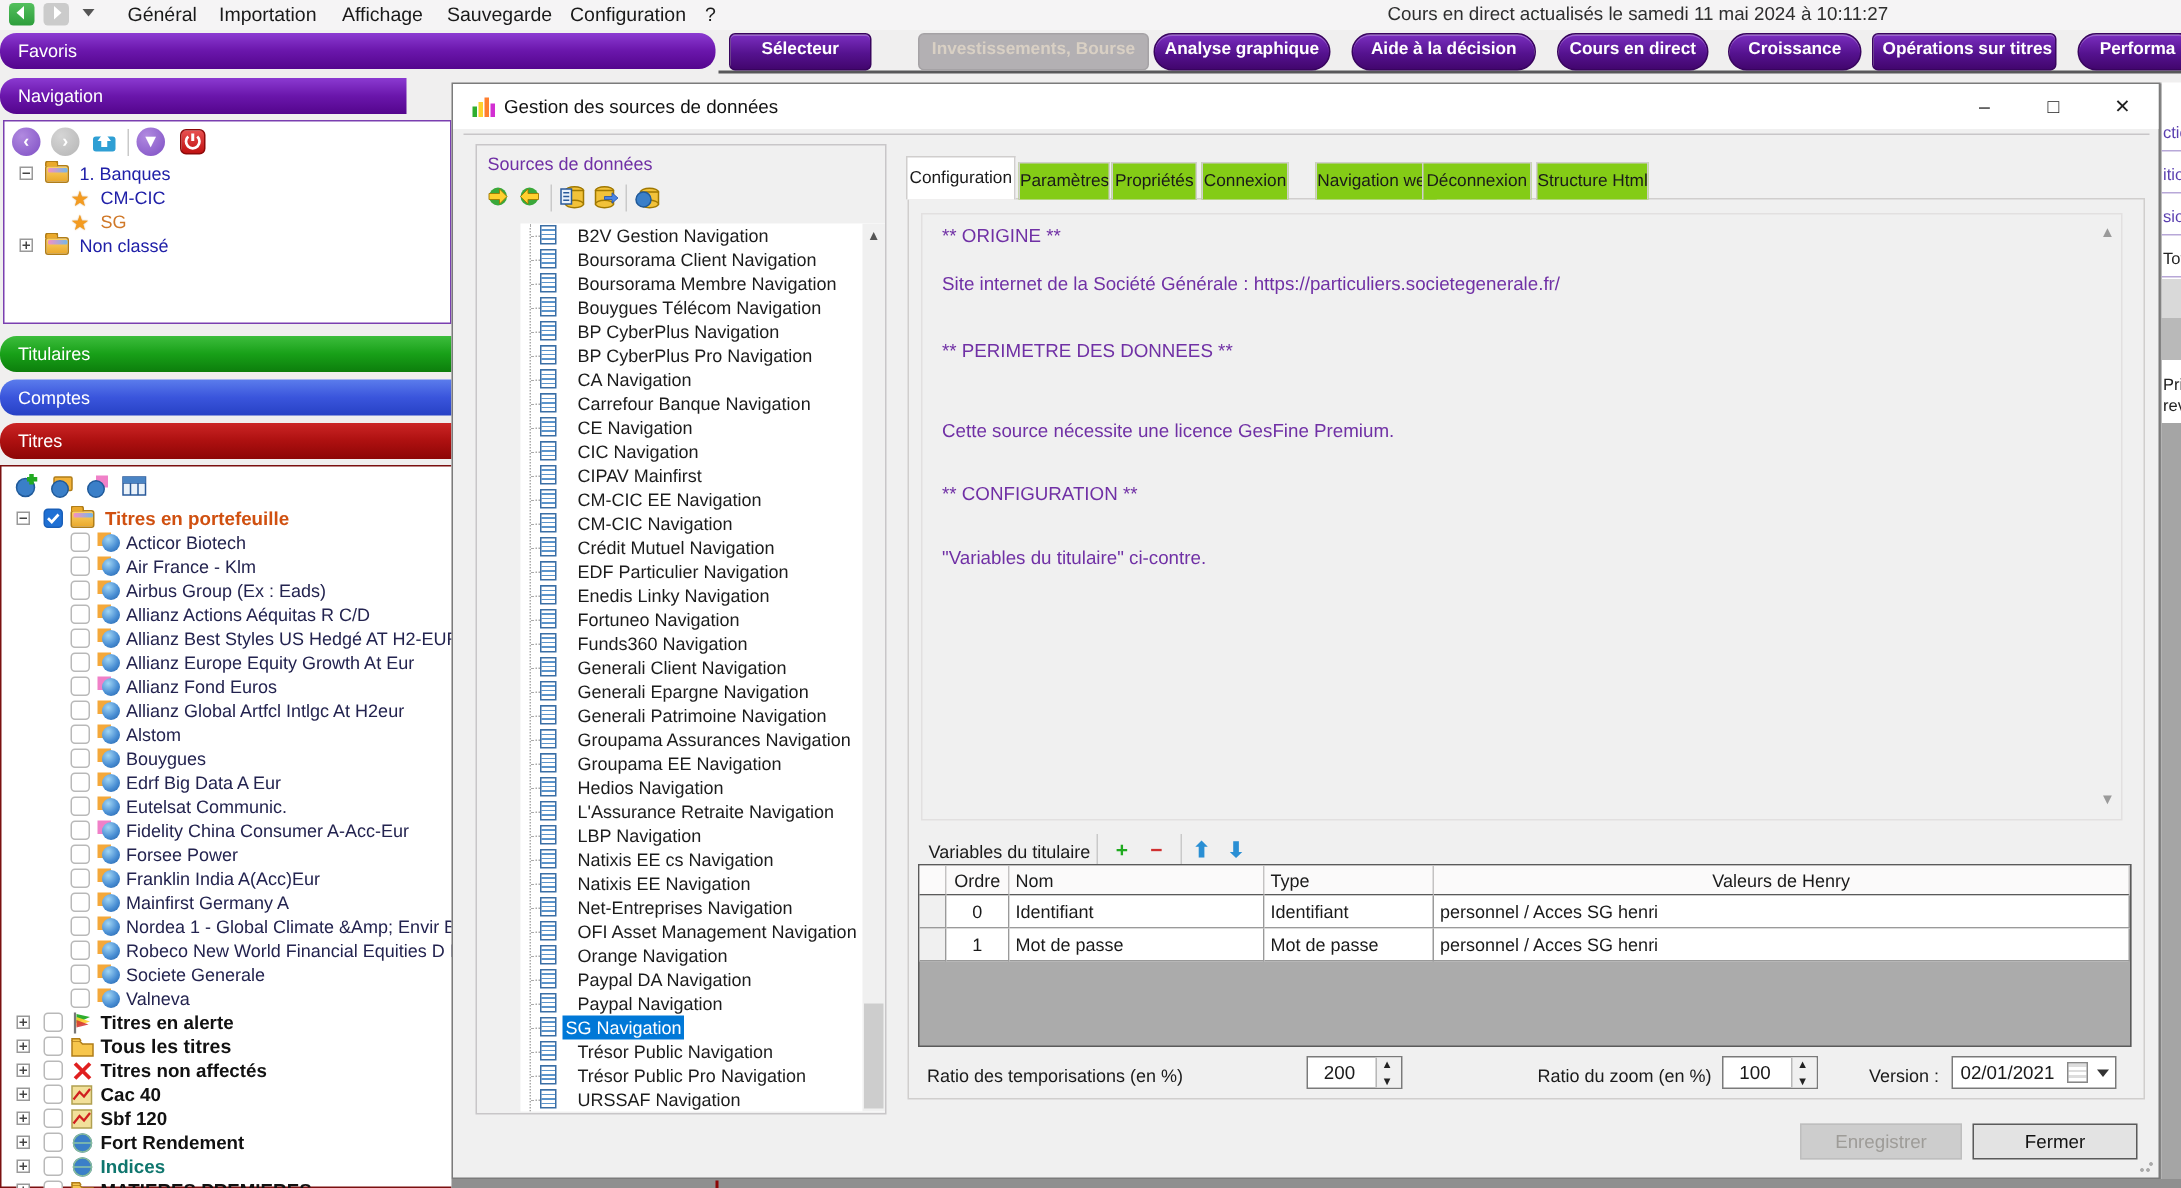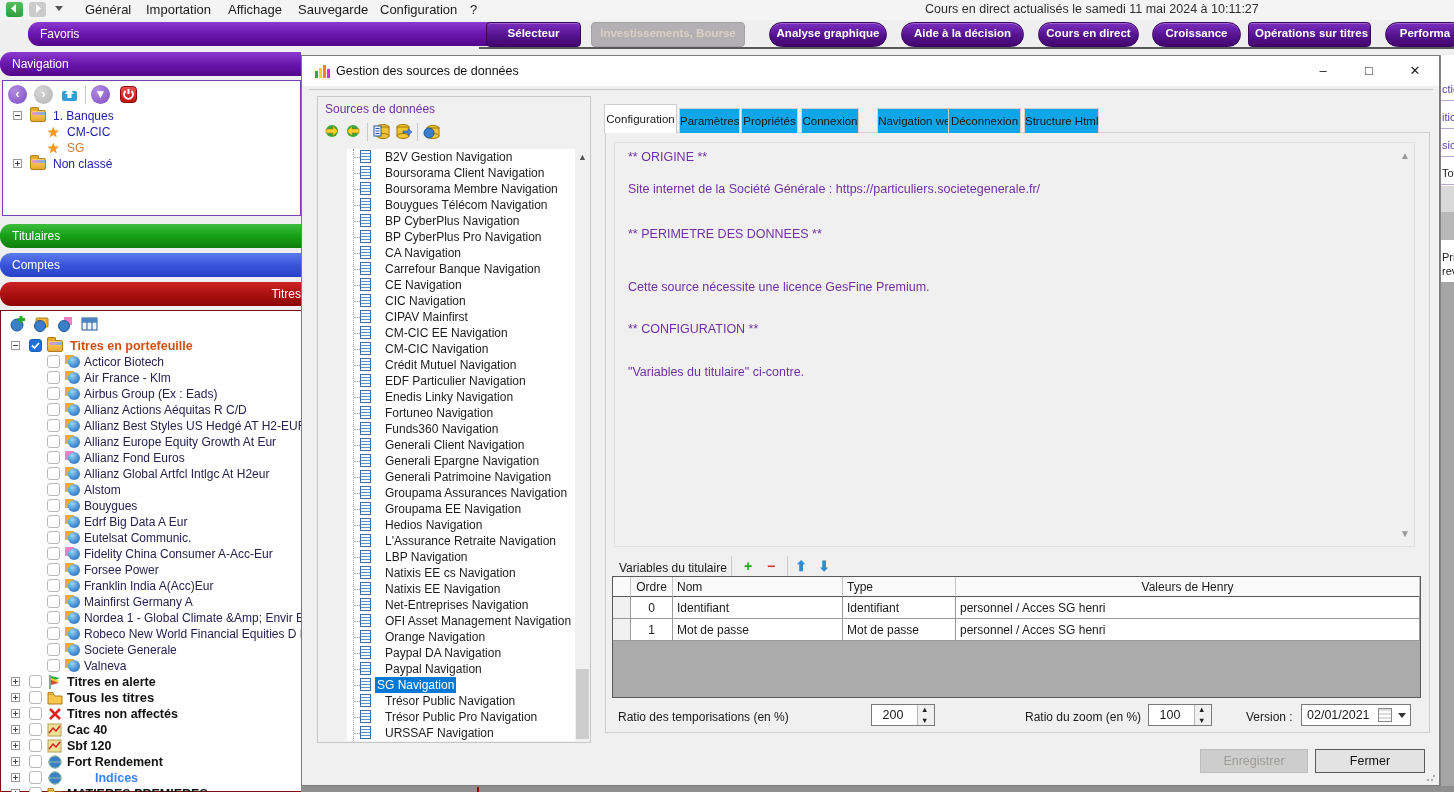--- a/index.html
+++ b/index.html
@@ -18,25 +18,25 @@
   
   .topbtn { position:absolute; top:22px; height:25px; color:#fff; font-weight:bold; font-size:11.5px; text-align:center; background:linear-gradient(180deg,#7b2fc0 0%,#55128f 55%,#42066e 100%); border:1px solid #38045e; box-shadow:inset 0 1px 0 rgba(255,255,255,.25); }
   .topbtn.pill { border-radius:13px;text-align:center; }
   .topbtn.rect { border-radius:4px; }
   .topbtn.disabled { background:#b3b0b3; border-color:#a5a2a5; color:#d9d0c4; box-shadow:none; }
   .topbtn .lbl { display:block; padding:4px 6px 0 6px; white-space:nowrap; overflow:hidden; }
   #dark-line { left:479px; top:47px; width:975px; height:2px; background:#58585a; }
 
   
   .hdr-bar { left:0; width:477px; height:24px; border-radius:11px; color:#fff; font-size:12px; line-height:24px; padding-left:12px; }
-  #bar-favoris { top:22px; background:linear-gradient(180deg,#8b3ad1,#6a16ab 50%,#54058d);margin-left:28px; }
-  #bar-navigation { top:52px; width:301px; border-radius:11px 0 0 11px; background:linear-gradient(180deg,#8b3ad1,#6a16ab 50%,#54058d); }
+  #bar-favoris { top:22px; background:linear-gradient(180deg,#8b3ad1,#6a16ab 50%,#54058d); }
+  #bar-navigation { top:52px; width:271px; border-radius:11px 0 0 11px; background:linear-gradient(180deg,#8b3ad1,#6a16ab 50%,#54058d); }
   #bar-titulaires { top:224px; width:301px; border-radius:11px 0 0 11px; background:linear-gradient(180deg,#3dbd3d,#18a018 50%,#0c7e0c); }
   #bar-comptes { top:253px; width:301px; border-radius:11px 0 0 11px; background:linear-gradient(180deg,#5b7cec,#3a55dc 50%,#2741c5); }
-  #bar-titres { top:282px; width:301px; border-radius:11px 0 0 11px; background:linear-gradient(180deg,#cb2525,#ad1010 50%,#8d0606);text-align:right; }
+  #bar-titres { top:282px; width:301px; border-radius:11px 0 0 11px; background:linear-gradient(180deg,#cb2525,#ad1010 50%,#8d0606); }
 
   #nav-panel { left:2px; top:80px; width:299px; height:136px; background:#fff; border:1px solid #7a3fb0; }
   .circle-ico { position:absolute; width:19px; height:19px; border-radius:50%; color:#fff; text-align:center; line-height:19px; font-size:12px; font-weight:bold; }
   #power-ico { position:absolute; width:17px; height:17px; border-radius:4px; background:linear-gradient(180deg,#e85050,#c01212); color:#fff; text-align:center; line-height:16px; font-size:11px; font-weight:bold; border:1px solid #8d0a0a; }
   .tbar-sep { position:absolute; width:1px; height:18px; background:#c9c9c9; }
 
   .tree-row { position:absolute; height:16px; line-height:16px; white-space:nowrap; }
   .expander { position:absolute; width:9px; height:9px; top:3px; border:1px solid #999; background:#fff; }
   .expander:before, .expander.plus:after { content:""; position:absolute; background:#444; }
   .expander:before { left:1px; top:3px; width:5px; height:1px; }
@@ -74,21 +74,21 @@
   .src-row { position:relative; height:16px; line-height:16px; white-space:nowrap; }
   .src-row .dots { position:absolute; left:0; top:8px; width:12px; border-top:1px dotted #aaa; }
   .src-row .doc { position:absolute; left:13px; top:1px; width:11px; height:13px; border:1px solid #3a6ea5; background:repeating-linear-gradient(180deg,#fff 0 2px,#5a94cc 2px 3px); }
   .src-row .txt { position:absolute; left:38px; color:#1c1c1c; font-size:12px; }
   .src-row.selected .txt { background:#0078d7; color:#fff; padding:0 2px; left:28px; }
   #src-vline { position:absolute; left:6px; top:0; height:592px; border-left:1px dotted #aaa; }
   #src-scroll { position:absolute; right:0; top:0; width:15px; height:592px; background:#f0f0f0; }
   #src-scroll .arr { position:absolute; left:0; width:15px; height:16px; color:#555; font-size:9px; text-align:center; line-height:16px; }
   #src-thumb { position:absolute; left:1px; width:13px; background:#cdcdcd; }
 
-  .tab { position:absolute; background:#0ea5e9; border:1px solid #d0cecd; border-bottom:none; font-size:11.5px; text-align:center; color:#1a1a1a; white-space:nowrap; overflow:hidden; }
+  .tab { position:absolute; background:#84cc16; border:1px solid #d0cecd; border-bottom:none; font-size:11.5px; text-align:center; color:#1a1a1a; white-space:nowrap; overflow:hidden; }
   .tab.active { background:#fff; z-index:2; }
   #tabpanel { left:303px; top:76px; width:825px; height:601px; border:1px solid #d0cecd; background:#f0f0f0; }
   #txtarea { position:absolute; left:8px; top:9px; width:801px; height:405px; border:1px solid #e2e0e0; background:#f0f0f0; }
   .content-line { position:absolute; left:13px; color:#7030a5; font-size:12.5px; white-space:nowrap; }
   .scroll-chev { position:absolute; left:783px; width:14px; height:14px; color:#9a9a9a; font-size:10px; text-align:center; line-height:14px; }
 
   #vars-row { position:absolute; left:13px; top:425px; height:20px; }
   #vars-label { position:absolute; left:0; top:3px; font-size:12px; color:#1a1a1a; white-space:nowrap; }
   .vicon { position:absolute; top:0; width:16px; height:16px; font-weight:bold; font-size:14px; text-align:center; line-height:16px; }
   .vsep { position:absolute; top:-2px; width:1px; height:22px; background:#c9c9c9; }
@@ -440,21 +440,21 @@
           </svg></span>
         <span class="abs lbltxt" style="left:66px; color:#111; font-weight:bold; font-size:12.5px;">Fort Rendement</span>
       </div>
       <div class="tree-row" style="left: 0px; top: 459px;">
         <span class="expander plus" style="left:10px;"></span>
         <span class="cbx" style="left:28px;"></span>
         <span class="gicon" style="left:46px; top:0;"><svg width="16" height="16">
             <circle cx="8" cy="8" r="6" fill="#3a7fc8" stroke="#205a9a"></circle>
             <path d="M8 2 a6 6 0 0 1 0 12 M8 2 a6 6 0 0 0 0 12 M2 8 h12" stroke="#9fd49f" fill="none" opacity=".8"></path>
           </svg></span>
-        <span class="abs lbltxt" style="left:66px; color:#3b82f6; font-weight:bold; font-size:12.5px;margin-left:28px;">Indices</span>
+        <span class="abs lbltxt" style="left:66px; color:#0f766e; font-weight:bold; font-size:12.5px;">Indices</span>
       </div>
       <div class="tree-row" style="left: 0px; top: 475px;">
         <span class="expander plus" style="left:10px;"></span>
         <span class="cbx" style="left:28px;"></span>
         <span class="gicon" style="left:46px; top:0;"><svg width="16" height="16">
             <path d="M1 4 h5 l2 2 h7 v8 h-14 Z" fill="#f7c64c" stroke="#b07d18"></path>
             <path d="M1 4 v-1.5 h5 l1 1.5" fill="#f7c64c" stroke="#b07d18"></path>
           </svg></span>
         <span class="abs lbltxt" style="left:66px; color:#111; font-weight:bold; font-size:12.5px;">MATIERES PREMIERES</span>
       </div>
@@ -814,21 +814,21 @@
     <div class="tab" style="left: 646px; width: 73px; top: 52px; height: 25px; line-height: 24px;">Déconnexion</div>
     <div class="tab" style="left: 722px; width: 75px; top: 52px; height: 25px; line-height: 24px;">Structure Html</div>
   </div>
 
 <div id="below-dialog" class="abs"></div>
 <div id="red-tick" class="abs"></div>
 
 <div class="topbtn rect" style="left: 486px; width: 95px;">
     <span class="lbl">Sélecteur</span>
   </div>
-<div class="topbtn rect disabled" style="left: 591px; width: 154px;">
+<div class="topbtn rect disabled" style="left: 612px; width: 154px;">
     <span class="lbl">Investissements, Bourse</span>
   </div>
 <div class="topbtn pill" style="left: 769px; width: 118px;">
     <span class="lbl">Analyse graphique</span>
   </div>
 <div class="topbtn pill" style="left: 901px; width: 123px;">
     <span class="lbl">Aide à la décision</span>
   </div>
 <div class="topbtn pill" style="left: 1038px; width: 101px;">
     <span class="lbl">Cours en direct</span>

